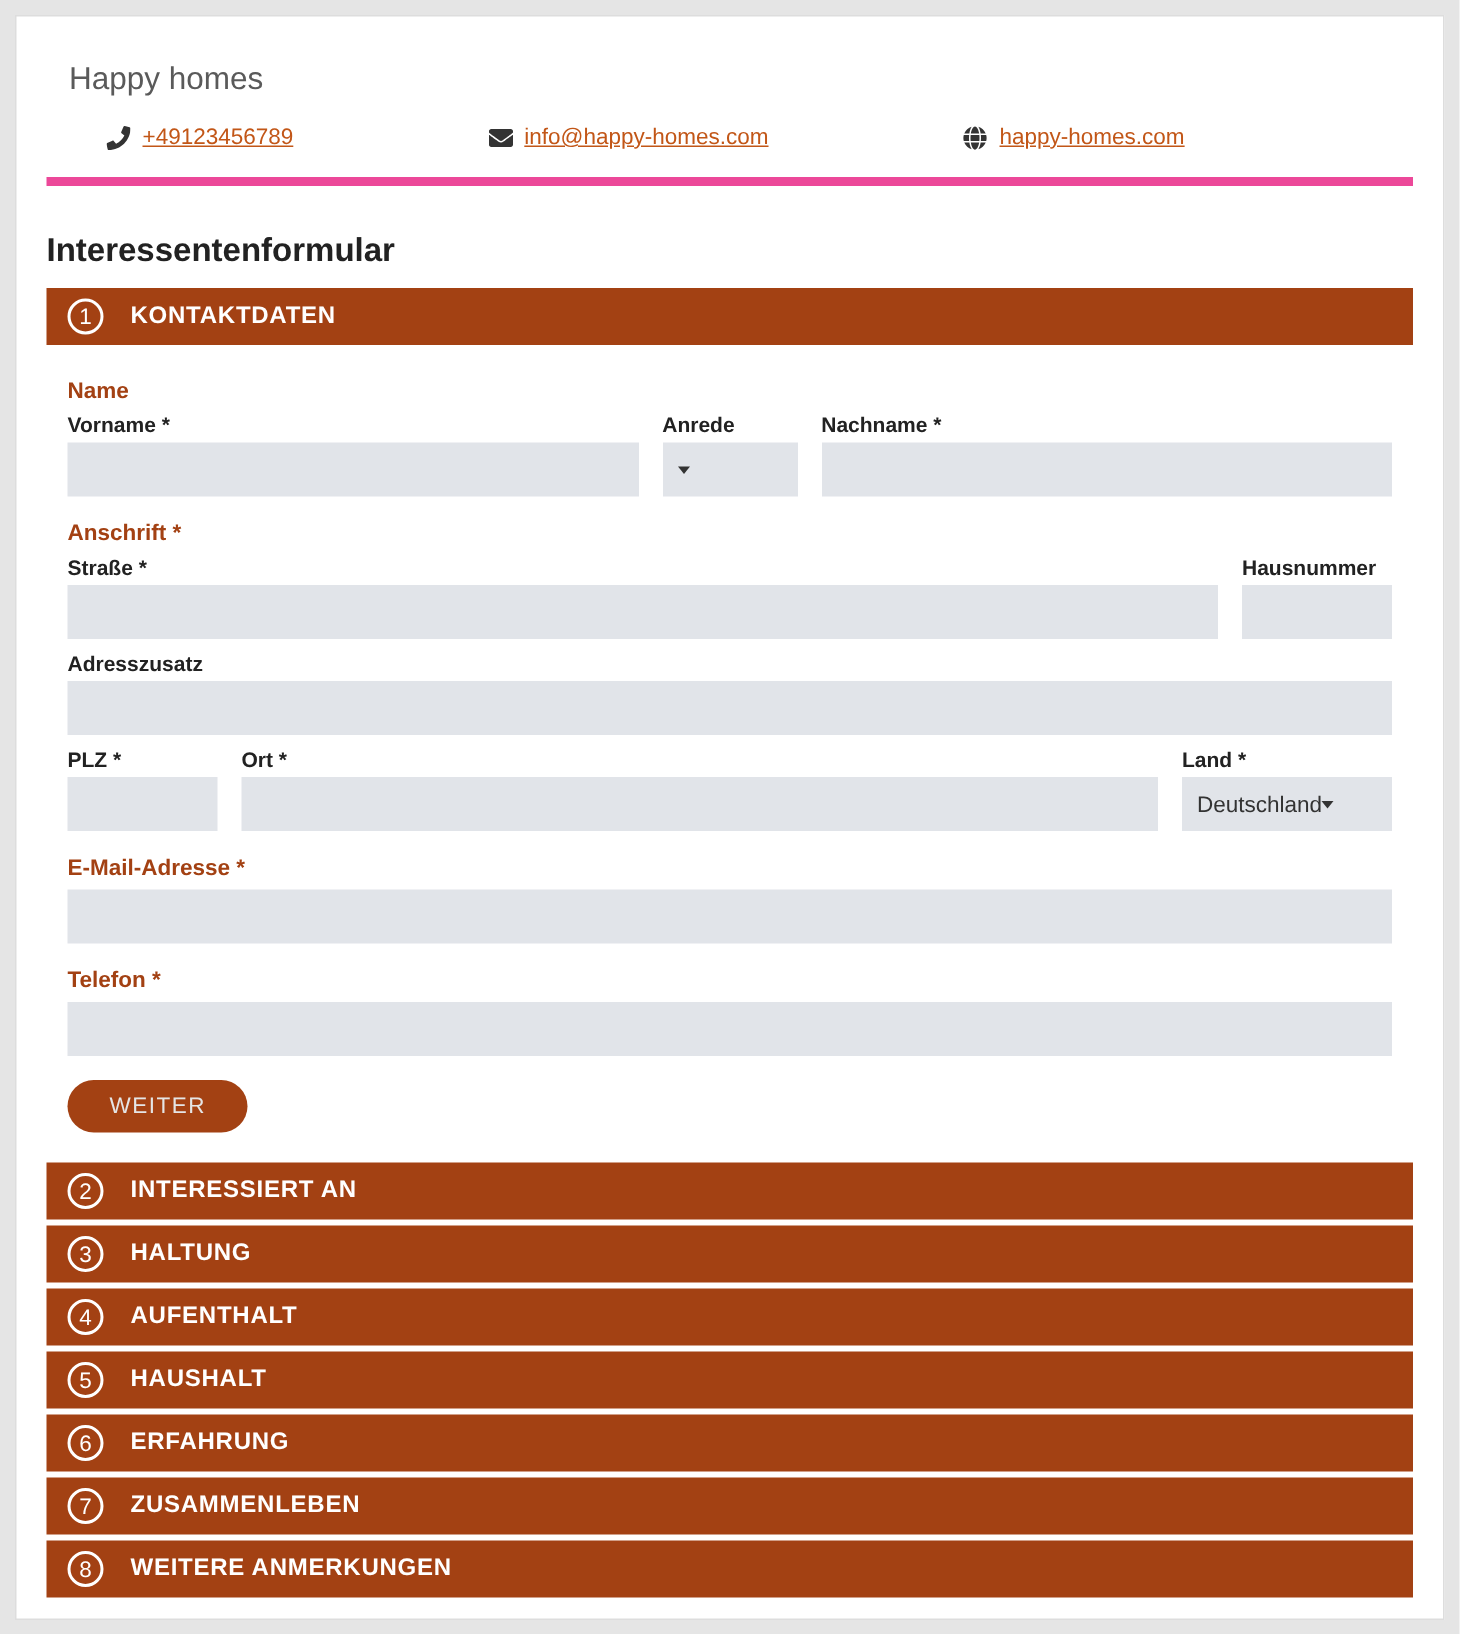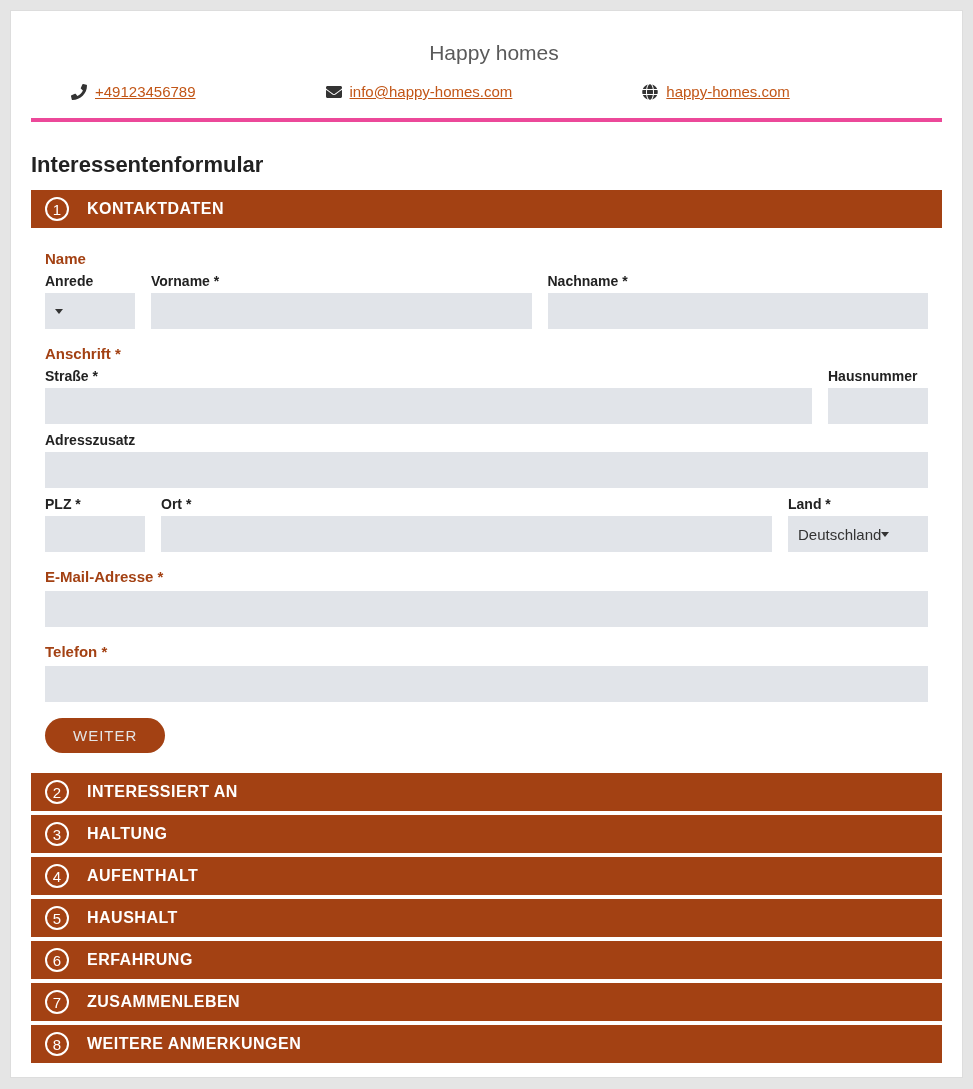--- a/index.html
+++ b/index.html
@@ -13,27 +13,26 @@
   max-width: 953px;
   margin: 0 auto;
   padding: 20px 20px 10px 20px;
   border: 1px solid #ddd;
 }
 .org-title {
   color: #5a5a5a;
   font-size: 21px;
   font-weight: 500;
   margin: 10px 0 18px 15px;
-  text-align: center;
 }
 .contact-row {
   display: flex;
   gap: 130px;
   padding: 0 0 18px 40px;
-  border-bottom: 4px solid #ec4899;
+  border-bottom: 6px solid #ec4899;
   margin-bottom: 30px;
 }
 .contact-item {
   display: flex;
   align-items: center;
   gap: 8px;
   color: #333;
 }
 .contact-item a {
   color: #c25617;
@@ -155,32 +154,32 @@
 
   <div class="section-header">
     <div class="num">1</div>
     <div class="label">KONTAKTDATEN</div>
   </div>
 
   <div class="section-body">
 
     <div class="subheading">Name</div>
     <div class="row">
+      <div class="field" style="flex:1">
+        <label>Vorname  *</label>
+        <input class="input" type="text" style="">
+      </div>
       <div class="field" style="width:90px">
         <label>Anrede</label>
         <div class="select">
           <span></span>
             <span class="caret"></span>
         </div>
       </div>
       <div class="field" style="flex:1">
-        <label>Vorname  *</label>
-        <input class="input" type="text" style="">
-      </div>
-      <div class="field" style="flex:1">
         <label>Nachname  *</label>
         <input class="input" type="text" style="">
       </div>
     </div>
 
     <div class="subheading">Anschrift  *</div>
     <div class="row" style="margin-bottom:8px">
       <div class="field" style="flex:1">
         <label>Straße  *</label>
         <input class="input" type="text" style="">

